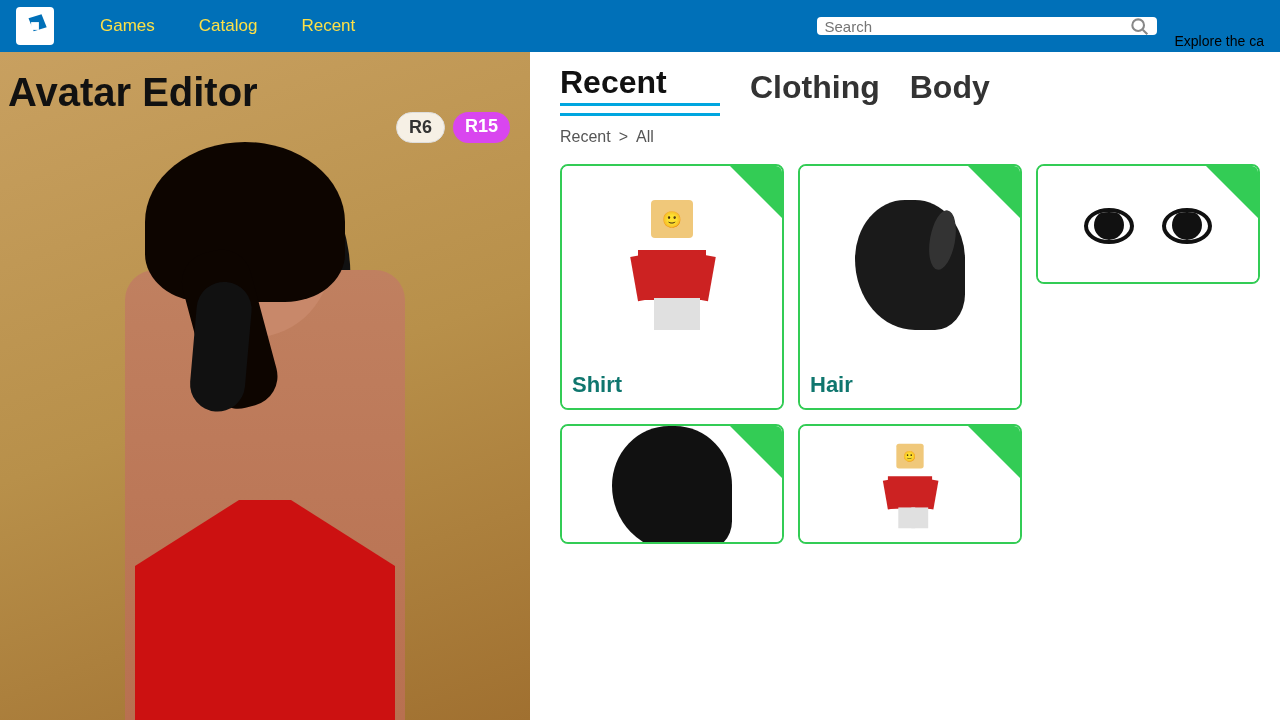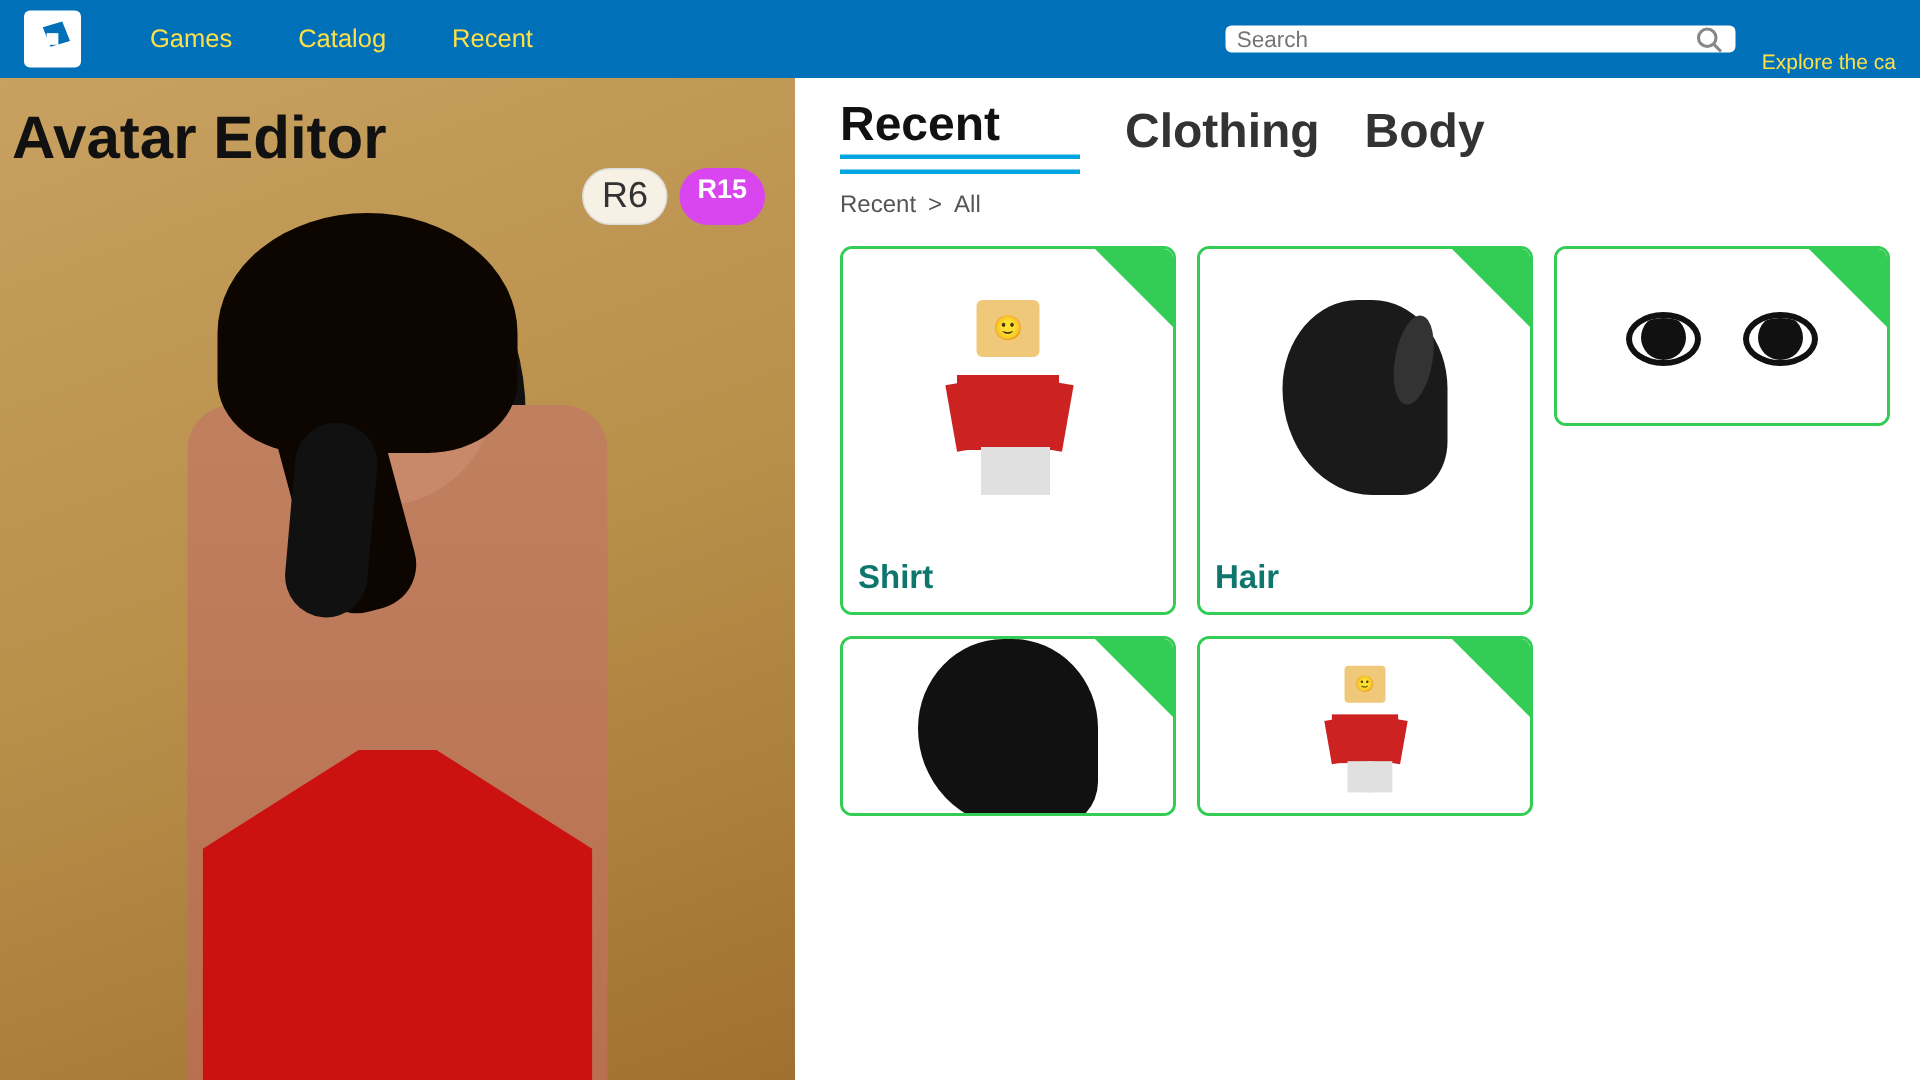--- a/index.html
+++ b/index.html
@@ -50,21 +50,21 @@
       font-size: 15px;
       flex: 1;
       background: transparent;
       color: #999;
     }
     .nav-search-btn {
       background: none; border: none; cursor: pointer;
       display: flex; align-items: center;
     }
     .explore-text {
-      color: #fde047;
+      color: #000000;
       font-size: 14px;
       margin-left: 18px;
       white-space: nowrap;
       margin-top: 29px;
     }
 
     
     .main-content {
       display: flex;
       height: calc(720px - 52px);
@@ -102,22 +102,22 @@
       position: absolute;
       top: 60px;
       right: 20px;
       display: flex;
       gap: 8px;
       z-index: 10;
     }
     .badge-r6 {
       background: rgba(255,255,255,0.85);
       color: #333;
-      font-weight: 400;
-      font-size: 24px;
+      font-weight: 700;
+      font-size: 18px;
       padding: 4px 12px;
       border-radius: 20px;
       border: 1px solid #ddd;
     }
     .badge-r15 {
       background: #d946ef;
       color: #fff;
       font-weight: 700;
       font-size: 18px;
       padding: 4px 12px;

